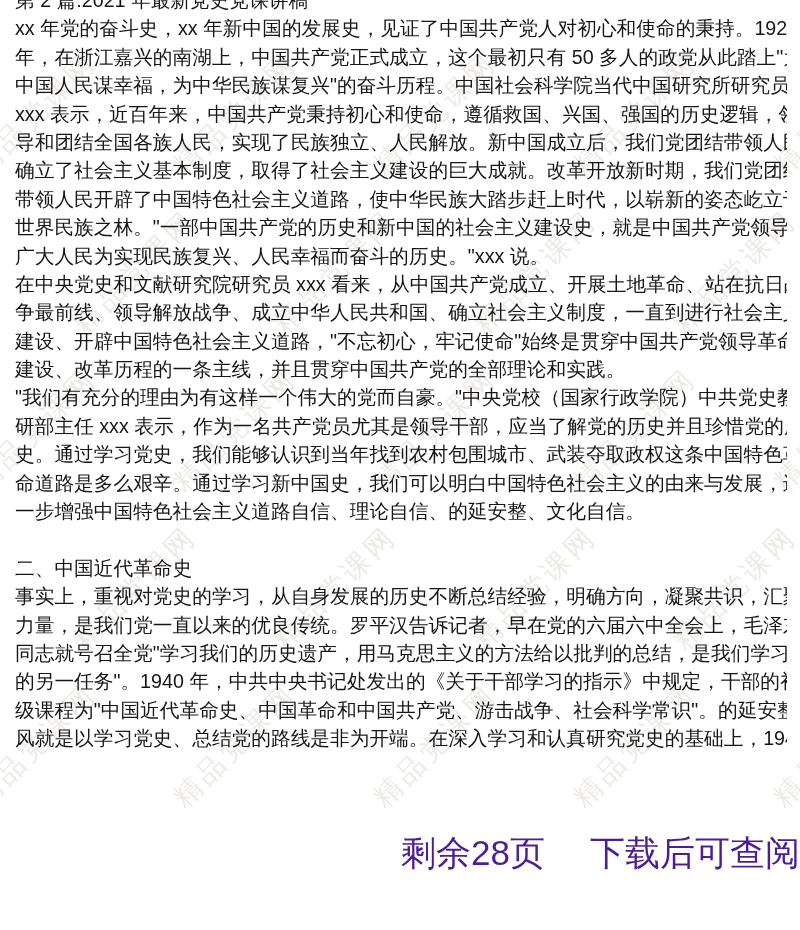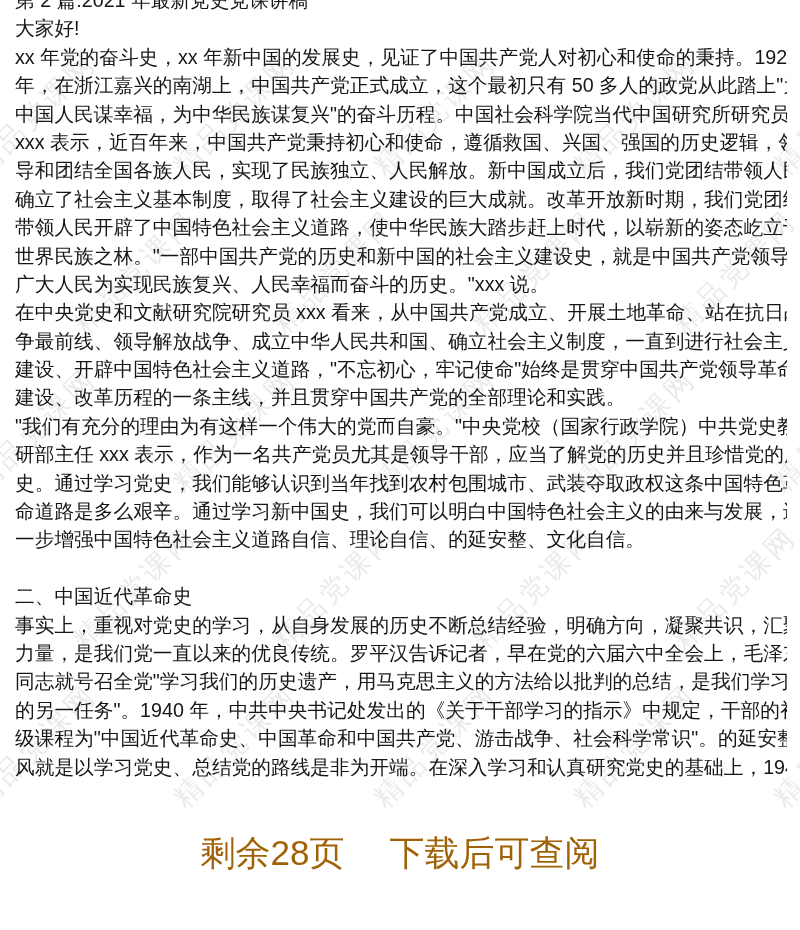--- a/index.html
+++ b/index.html
@@ -44,24 +44,24 @@
     height: 28.4px;
     white-space: nowrap;
     overflow: hidden;
   }
   .footer-note {
     position: absolute;
     left: 0;
     top: 833px;
     width: 100%;
     z-index: 1;
-    text-align: center;
+    text-align: right;
     font-size: 35px;
     line-height: 40px;
-    color: #a16207;
+    color: #4c1d95;
   }
   .footer-gap {
     display: inline-block;
     width: 45px;
   }
 </style>
 </head>
 <body>
 
 <div class="page">
@@ -87,21 +87,20 @@
       <span style="color: rgba(135, 118, 108, 0.16); left: 655px; top: 569px;">精品党课网</span>
       <span style="color: rgba(135, 118, 108, 0.16); left: -45px; top: 727px;">精品党课网</span>
       <span style="color: rgba(135, 118, 108, 0.16); left: 155px; top: 727px;">精品党课网</span>
       <span style="color: rgba(135, 118, 108, 0.16); left: 355px; top: 727px;">精品党课网</span>
       <span style="color: rgba(135, 118, 108, 0.16); left: 555px; top: 727px;">精品党课网</span>
       <span style="color: rgba(135, 118, 108, 0.16); left: 755px; top: 727px;">精品党课网</span>
     </div>
 
   <div class="doc-lines" id="doc-lines">
       <div class="text-line">第 2 篇:2021 年最新党史党课讲稿</div>
-      <div class="text-line">大家好!</div>
       <div class="text-line">xx 年党的奋斗史，xx 年新中国的发展史，见证了中国共产党人对初心和使命的秉持。1921</div>
       <div class="text-line">年，在浙江嘉兴的南湖上，中国共产党正式成立，这个最初只有 50 多人的政党从此踏上"为</div>
       <div class="text-line">中国人民谋幸福，为中华民族谋复兴"的奋斗历程。中国社会科学院当代中国研究所研究员</div>
       <div class="text-line">xxx 表示，近百年来，中国共产党秉持初心和使命，遵循救国、兴国、强国的历史逻辑，领</div>
       <div class="text-line">导和团结全国各族人民，实现了民族独立、人民解放。新中国成立后，我们党团结带领人民</div>
       <div class="text-line">确立了社会主义基本制度，取得了社会主义建设的巨大成就。改革开放新时期，我们党团结</div>
       <div class="text-line">带领人民开辟了中国特色社会主义道路，使中华民族大踏步赶上时代，以崭新的姿态屹立于</div>
       <div class="text-line">世界民族之林。"一部中国共产党的历史和新中国的社会主义建设史，就是中国共产党领导</div>
       <div class="text-line">广大人民为实现民族复兴、人民幸福而奋斗的历史。"xxx 说。</div>
       <div class="text-line">在中央党史和文献研究院研究员 xxx 看来，从中国共产党成立、开展土地革命、站在抗日战</div>

